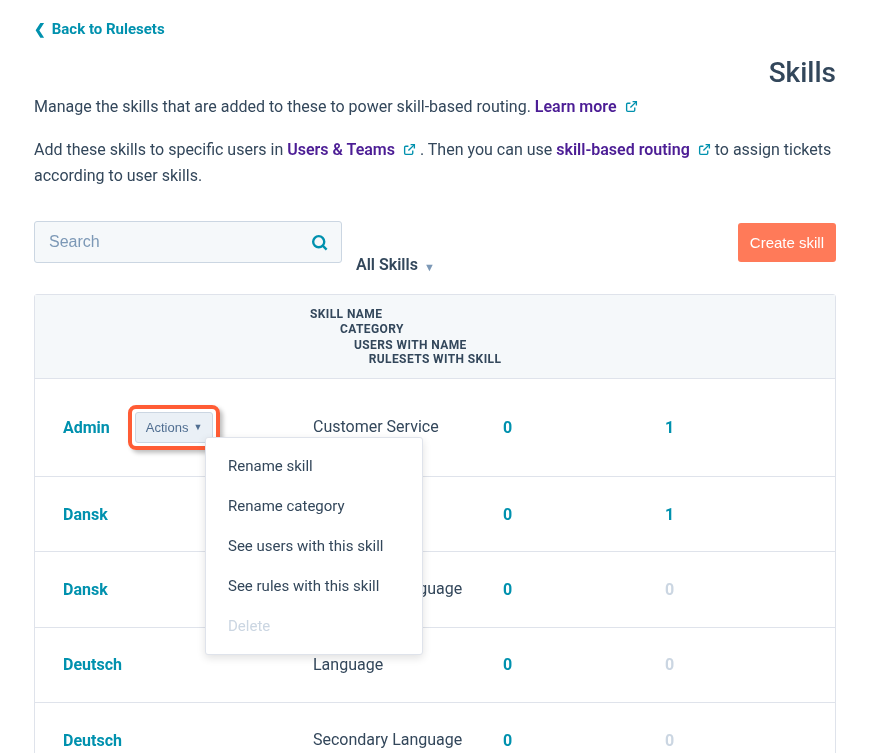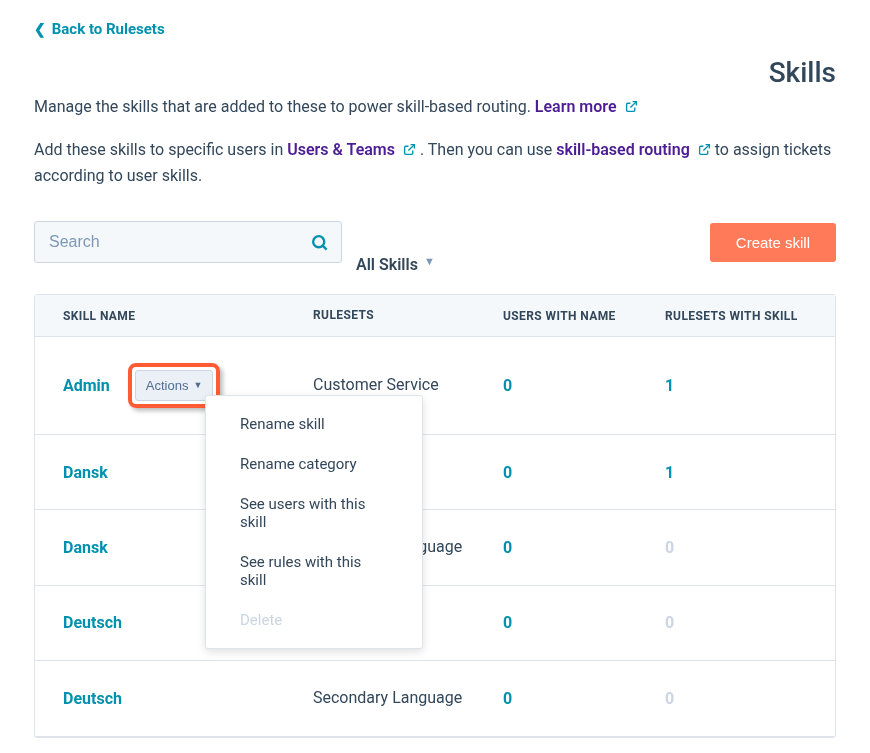--- a/index.html
+++ b/index.html
@@ -17,39 +17,39 @@
   .back-link .chev { font-size: 14px; }
   h1 { margin: 0 0 6px 0; font-size: 28px; font-weight: 500; color: #33475b; text-align: right; }
   .desc { font-size: 16px; color: #33475b; margin-bottom: 18px; line-height: 1.5; }
   .desc2 { font-size: 16px; color: #33475b; margin-bottom: 22px; line-height: 1.6; }
   .ext-icon { display: inline-block; width: 13px; height: 13px; vertical-align: -1px; margin-left: 4px; }
   .controls-row { display: flex; align-items: center; gap: 14px; margin-bottom: 20px; }
   .search-box { position: relative; width: 308px; height: 42px; background: #f5f8fa; border: 1px solid #cbd6e2; border-radius: 3px; display: flex; align-items: center; padding: 0 12px; }
   .search-box input { flex: 1; background: transparent; border: none; outline: none; font-size: 16px; color: #33475b; }
   .search-box input::placeholder { color: #7c98b6; }
   .search-icon { color: #0091ae; }
-  .filter-drop { display: flex; align-items: flex-start; gap: 6px; color: #33475b; font-size: 16px; font-weight: 600; cursor: pointer; margin-top: 45px; }
+  .filter-drop { display: flex; align-items: flex-end; gap: 6px; color: #33475b; font-size: 16px; font-weight: 600; cursor: pointer; margin-top: 45px; }
   .filter-drop .caret { font-size: 11px; color: #7c98b6; }
   .spacer { flex: 1; }
-  .create-btn { background: #ff7a59; color: #fff; border: none; border-radius: 3px; padding: 11px 26px; font-size: 15px; font-weight: 500; cursor: pointer; }
+  .create-btn { background: #ff7a59; color: #fff; border: none; border-radius: 3px; padding: 11px 12px; font-size: 15px; font-weight: 500; cursor: pointer; }
   .table { border: 1px solid #dfe3eb; border-radius: 3px; overflow: visible; position: relative; }
   .thead, .trow { display: flex; align-items: center; }
-  .thead { background: #f5f8fa; border-bottom: 1px solid #dfe3eb; padding: 12px 28px; font-size: 12px; font-weight: 700; letter-spacing: 0.4px; color: #33475b; }
+  .thead { background: #f5f8fa; border-bottom: 1px solid #dfe3eb; padding: 12px 28px; font-size: 12px; font-weight: 700; letter-spacing: 0.4px; color: #33475b; flex-direction: column; }
   .trow { padding: 26px 28px; border-bottom: 1px solid #dfe3eb; font-size: 16px; position: relative; }
   .col-name { width: 250px; display: flex; align-items: center; gap: 18px; }
   .col-cat { width: 190px; line-height: 1.4; }
   .col-users { width: 162px; }
   .col-rules { flex: 1; }
   .skill-link { color: #0091ae; font-weight: 700; cursor: pointer; }
   .count-link { color: #0091ae; font-weight: 700; cursor: pointer; }
   .count-zero-muted { color: #cbd6e2; font-weight: 700; }
   .actions-btn { background: #eaf0f6; border: 1px solid #cbd6e2; color: #506e91; font-size: 13px; font-weight: 500; padding: 7px 10px; border-radius: 3px; display: inline-flex; align-items: center; gap: 5px; cursor: pointer; }
   .actions-btn .caret { font-size: 9px; color: #506e91; }
   .actions-highlight { position: relative; display: inline-block; padding: 3px; border: 4px solid #ff5c35; border-radius: 8px; box-shadow: 3px 3px 4px rgba(0,0,0,0.25); }
-  .dropdown-menu { position: absolute; left: 170px; top: 58px; width: 218px; background: #fff; border: 1px solid #dfe3eb; border-radius: 3px; box-shadow: 0 3px 8px rgba(0,0,0,0.12); padding: 8px 12px; z-index: 10; }
+  .dropdown-menu { position: absolute; left: 170px; top: 58px; width: 218px; background: #fff; border: 1px solid #dfe3eb; border-radius: 3px; box-shadow: 0 3px 8px rgba(0,0,0,0.12); padding: 8px 0; z-index: 10; }
   .dropdown-menu .item { padding: 11px 22px; font-size: 15px; color: #33475b; cursor: pointer; }
   .dropdown-menu .item.disabled { color: #cbd6e2; cursor: default; }
 </style>
 </head>
 <body>
 
 <a class="back-link">
   <span class="chev">❮</span>
   <span>Back to Rulesets</span>
 </a>
@@ -102,21 +102,21 @@
     <span>All Skills</span>
     <span class="caret">▼</span>
   </div>
   <div class="spacer"></div>
   <button class="create-btn">Create skill</button>
 </div>
 
 <div class="table">
   <div class="thead">
     <div class="col-name">SKILL NAME</div>
-    <div class="col-cat">RULESETS</div>
+    <div class="col-cat">CATEGORY</div>
     <div class="col-users">USERS WITH NAME</div>
     <div class="col-rules">RULESETS WITH SKILL</div>
   </div>
 
   <div class="trow">
     <div class="col-name">
       <a class="skill-link">Admin</a>
       <span class="actions-highlight">
         <button class="actions-btn">
           <span>Actions</span>

